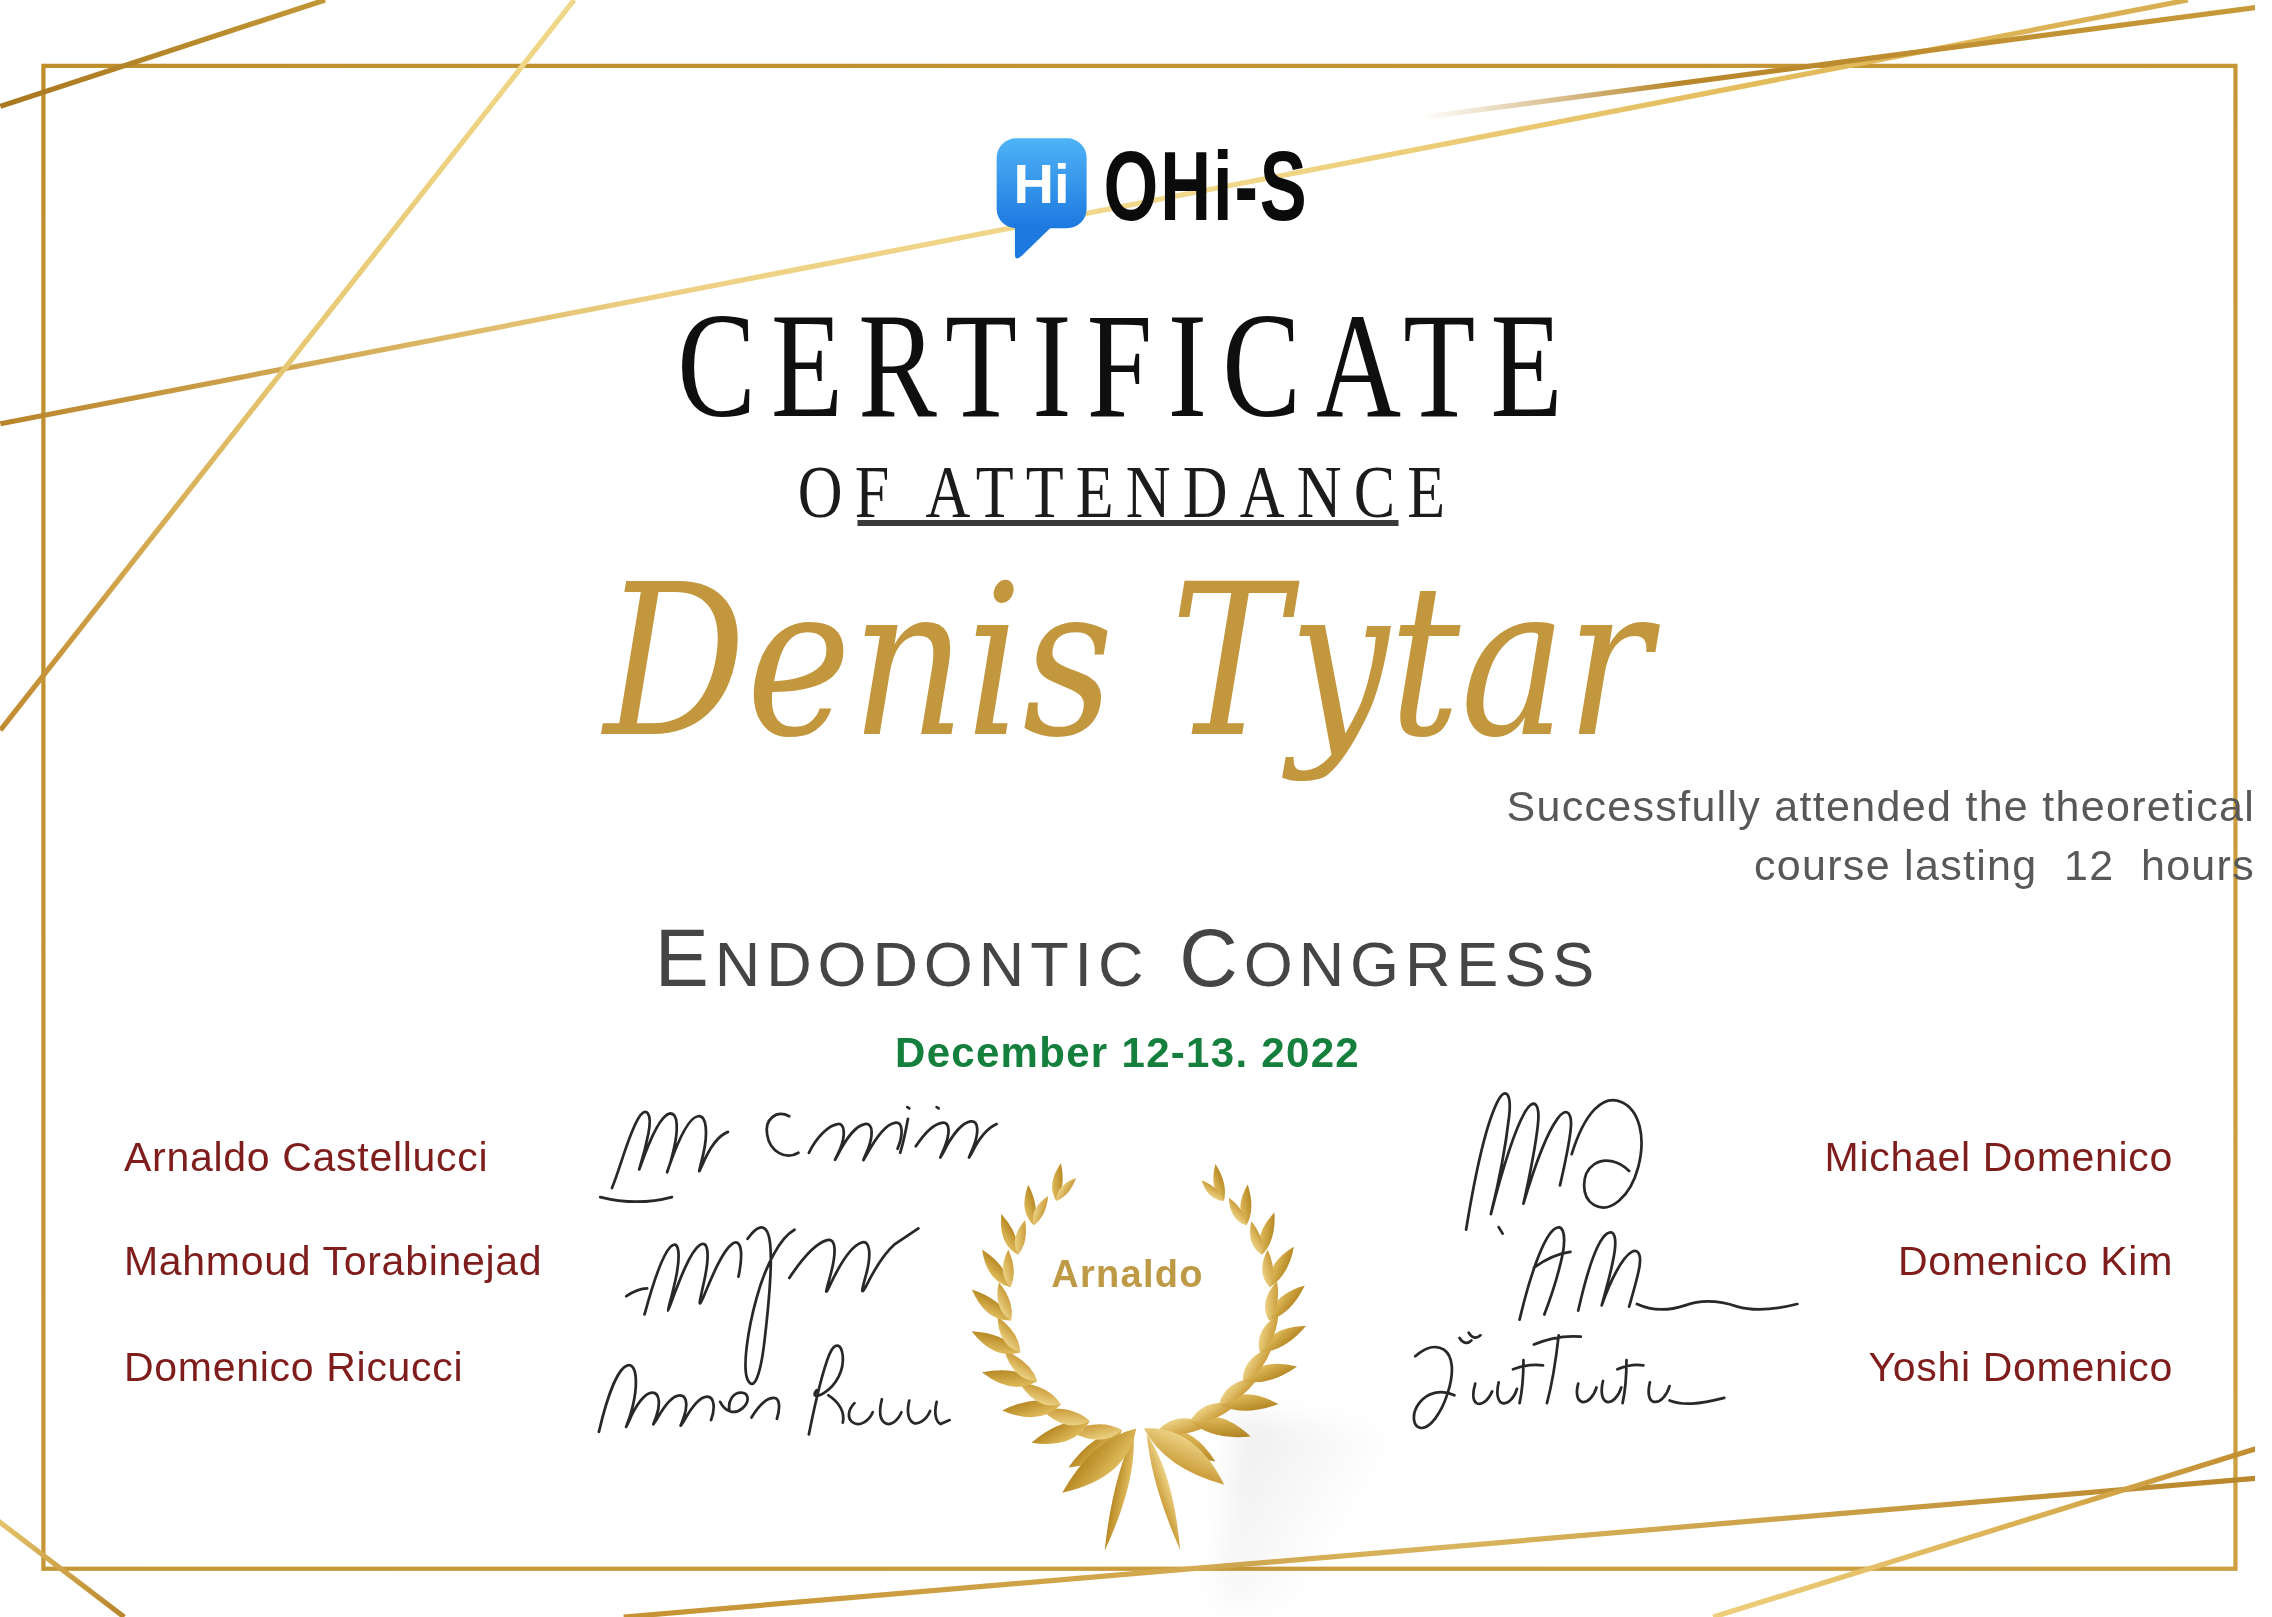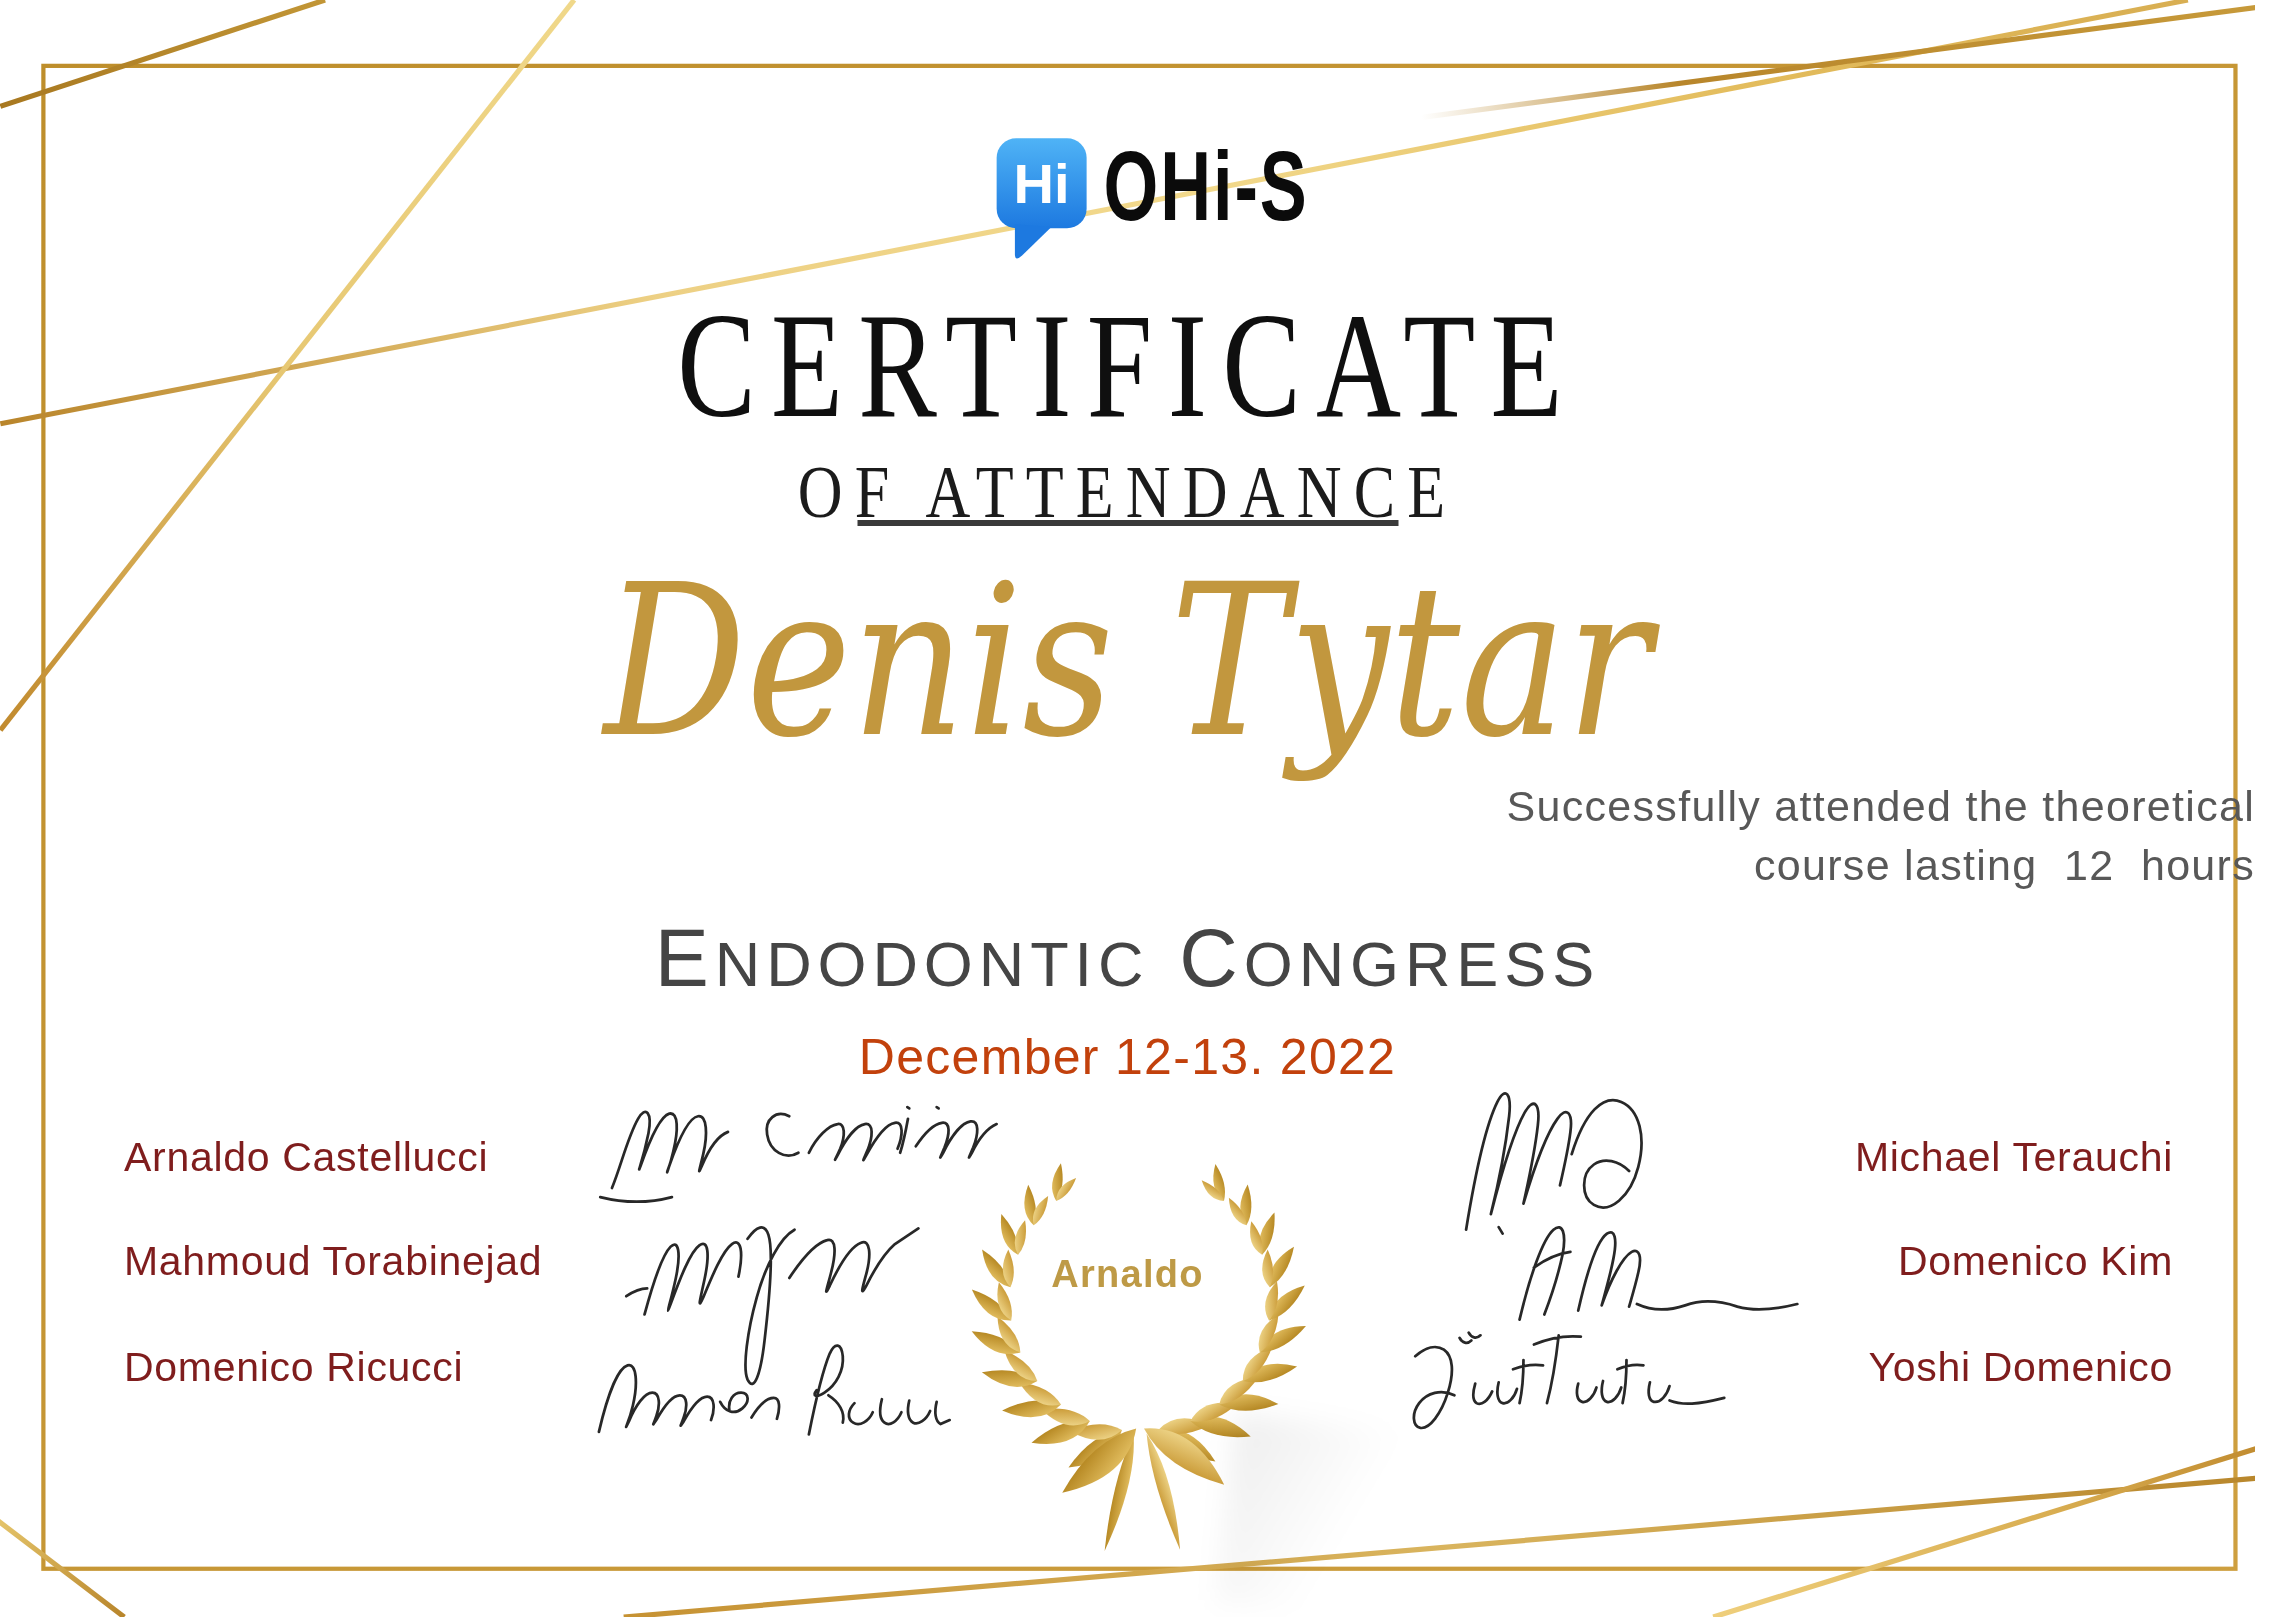--- a/index.html
+++ b/index.html
@@ -58,23 +58,24 @@
     top:918px;line-height:1;
     color:#454545;
     letter-spacing:5.9px;
     white-space:nowrap;
   }
   .event .word{margin:0 15px;}
   .ev-initial{font-size:81px;}
   .ev-rest{font-size:63px;}
   .date{
     top:1032px;
-    font-size:50px;line-height:1;
+    font-size:42px;line-height:1;
     letter-spacing:1.3px;
-    color:#c2410c;
+    color:#15803d;
+    font-weight:bold;
   }
   .name{
     font-size:41px;line-height:1;
     font-weight:500;
     letter-spacing:0.7px;
     color:#7f1d1d;
     white-space:nowrap;
   }
   .nl{left:124px;}
   .nr{right:82px;text-align:right;}
@@ -268,20 +269,20 @@
   <div class="abs ctr event">
     <span class="word"><span class="ev-initial">E</span><span class="ev-rest">NDODONTIC</span></span><span class="word"><span class="ev-initial">C</span><span class="ev-rest">ONGRESS</span></span>
   </div>
 
   <div class="abs ctr date">December 12-13. 2022</div>
 
   <div class="abs name nl" style="top:1137px">Arnaldo Castellucci</div>
   <div class="abs name nl" style="top:1241px">Mahmoud Torabinejad</div>
   <div class="abs name nl" style="top:1347px">Domenico Ricucci</div>
 
-  <div class="abs name nr" style="top:1137px">Michael Terauchi</div>
+  <div class="abs name nr" style="top:1137px">Michael Domenico</div>
   <div class="abs name nr" style="top:1241px">Domenico Kim</div>
   <div class="abs name nr" style="top:1347px">Yoshi Domenico</div>
 
   <div class="abs ctr vienna">Arnaldo</div>
 
 </div>
 
 
 </body></html>

